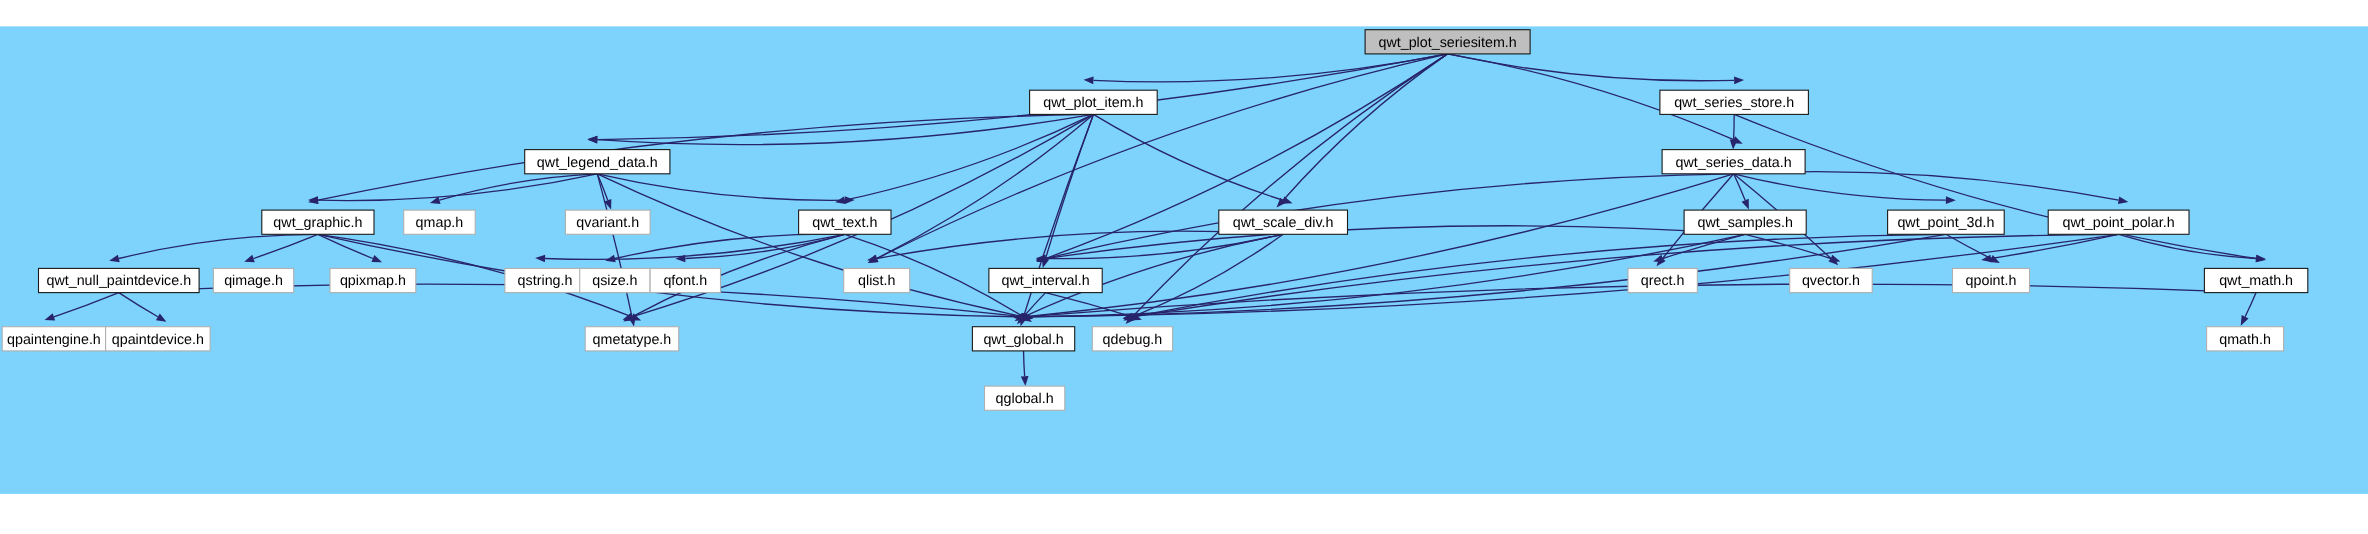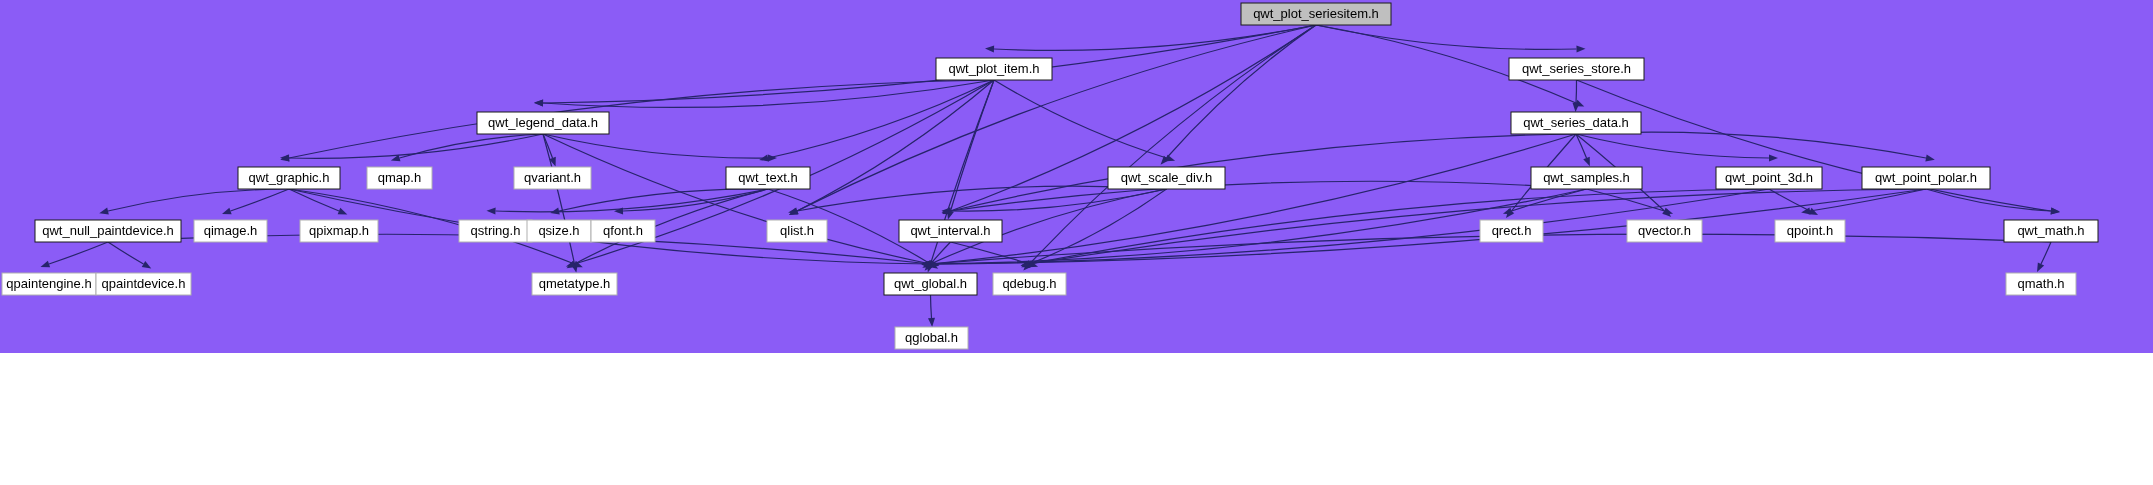--- a/index.html
+++ b/index.html
@@ -1,17 +1,17 @@
 <!DOCTYPE html>
 <html><head>
 <meta charset="utf-8">
 <style>
   html,body{margin:0;padding:0;background:#ffffff;}
   body{font-family:"Liberation Sans", sans-serif;}
-  #graph-root{position:relative;width:2153px;height:353px;background:#8b5cf6;overflow:hidden;}
+  #graph-root{position:relative;width:2153px;height:425px;background:#7dd3fc;overflow:hidden;margin-top:24px;}
   svg{display:block;}
   .node-box{stroke-width:1;}
   .node-label{font-family:"Liberation Sans", sans-serif;font-size:13px;fill:#000000;dominant-baseline:middle;text-anchor:middle;}
   .edge{fill:none;stroke:#27246b;stroke-width:1.2;}
   .arrow{fill:#27246b;stroke:none;}
 </style>
 </head>
 <body>
 
 <div id="graph-root">

